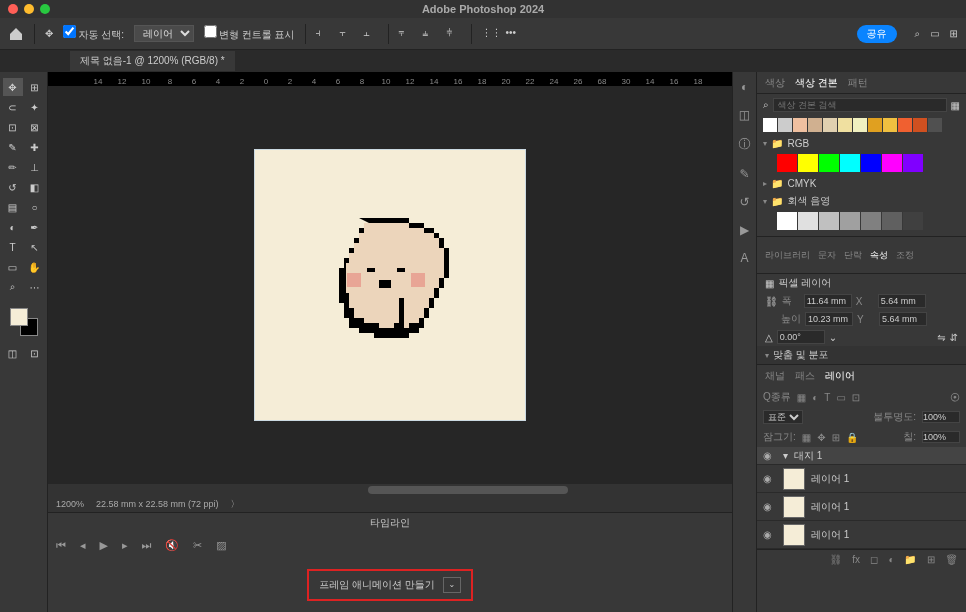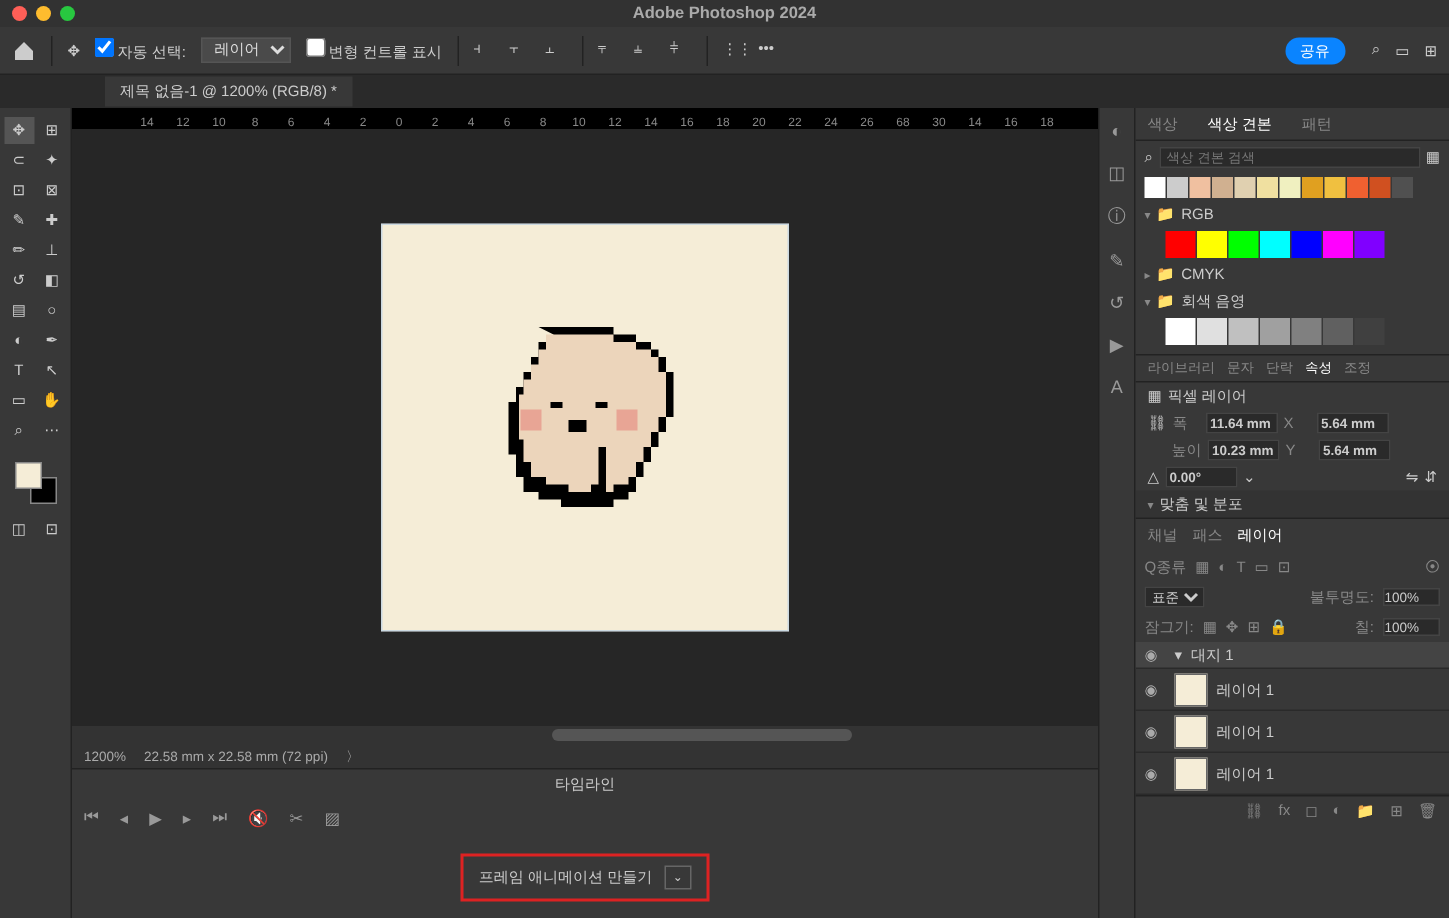--- a/index.html
+++ b/index.html
@@ -49,36 +49,36 @@
     .timeline { height: 100px; background: #383838; border-top: 1px solid #222; display: flex; flex-direction: column; }
     .tl-head { height: 20px; padding: 0 8px; display: flex; align-items: center; font-size: 10px; justify-content: center; }
     .tl-ctrl { height: 24px; display: flex; align-items: center; gap: 14px; padding: 0 8px; color: #999; }
     .tl-ctrl span { cursor: pointer; font-size: 11px; }
     .tl-drop { flex: 1; display: flex; align-items: center; justify-content: center; }
     .tl-drop .btn { border: 2px solid #d22; padding: 6px 10px; display: flex; align-items: center; gap: 8px; }
     .tl-drop .lbl { font-size: 10px; color: #ccc; }
     .tl-drop .chev { width: 18px; height: 16px; border: 1px solid #666; display: flex; align-items: center; justify-content: center; font-size: 8px; }
     
     .rside { width: 210px; background: #383838; border-left: 1px solid #222; display: flex; flex-direction: column; font-size: 10px; overflow: hidden; }
-    .rtabs { height: 22px; display: flex; align-items: center; gap: 20px; padding: 0 8px; border-bottom: 1px solid #222; }
+    .rtabs { height: 22px; display: flex; align-items: center; gap: 10px; padding: 0 8px; border-bottom: 1px solid #222; }
     .rtabs span { color: #888; cursor: pointer; }
     .rtabs span.active { color: #fff; }
     .search-row { height: 22px; display: flex; align-items: center; padding: 0 6px; gap: 4px; }
     .search-row input { flex: 1; background: #2a2a2a; border: 1px solid #444; color: #888; font-size: 9px; padding: 1px 4px; }
     .sw-row { display: flex; flex-wrap: wrap; padding: 2px 6px; gap: 1px; }
     .sw-row .s { width: 14px; height: 14px; }
     .folder { height: 18px; display: flex; align-items: center; padding: 0 6px; gap: 4px; color: #ccc; cursor: pointer; }
     .folder::before { content: "▾"; font-size: 8px; color: #888; }
     .folder.closed::before { content: "▸"; }
-    .rtabs2 { height: 19px; display: flex; align-items: center; gap: 8px; padding: 0 8px; border-top: 1px solid #222; border-bottom: 1px solid #222; margin-top: 4px; }
+    .rtabs2 { height: 38px; display: flex; align-items: center; gap: 8px; padding: 0 8px; border-top: 1px solid #222; border-bottom: 1px solid #222; margin-top: 4px; }
     .rtabs2 span { color: #888; cursor: pointer; font-size: 9px; }
     .rtabs2 span.active { color: #fff; }
     .prop-row { display: flex; align-items: center; padding: 2px 8px; gap: 4px; }
     .prop-row label { color: #888; min-width: 18px; }
-    .prop-row input { background: #2a2a2a; border: 1px solid #444; color: #ccc; font-size: 9px; padding: 1px 2px; width: 48px; font-weight: bold; }
+    .prop-row input { background: #2a2a2a; border: 1px solid #444; color: #ccc; font-size: 9px; padding: 1px 2px; width: 48px; }
     .section-h { height: 18px; display: flex; align-items: center; padding: 0 8px; color: #ccc; background: #333; }
     .section-h::before { content: "▾"; font-size: 8px; margin-right: 4px; color: #888; }
     
     .layers { border-top: 1px solid #222; }
     .lyr-tabs { height: 22px; display: flex; align-items: center; gap: 10px; padding: 0 8px; }
     .lyr-tabs span { color: #888; cursor: pointer; }
     .lyr-tabs span.active { color: #fff; }
     .lyr-opt { height: 20px; display: flex; align-items: center; padding: 0 6px; gap: 6px; color: #888; }
     .lyr-opt select, .lyr-opt input { background: #2a2a2a; border: 1px solid #444; color: #ccc; font-size: 9px; }
     .lyr-row { height: 28px; display: flex; align-items: center; padding: 0 6px; gap: 6px; border-bottom: 1px solid #2a2a2a; }

